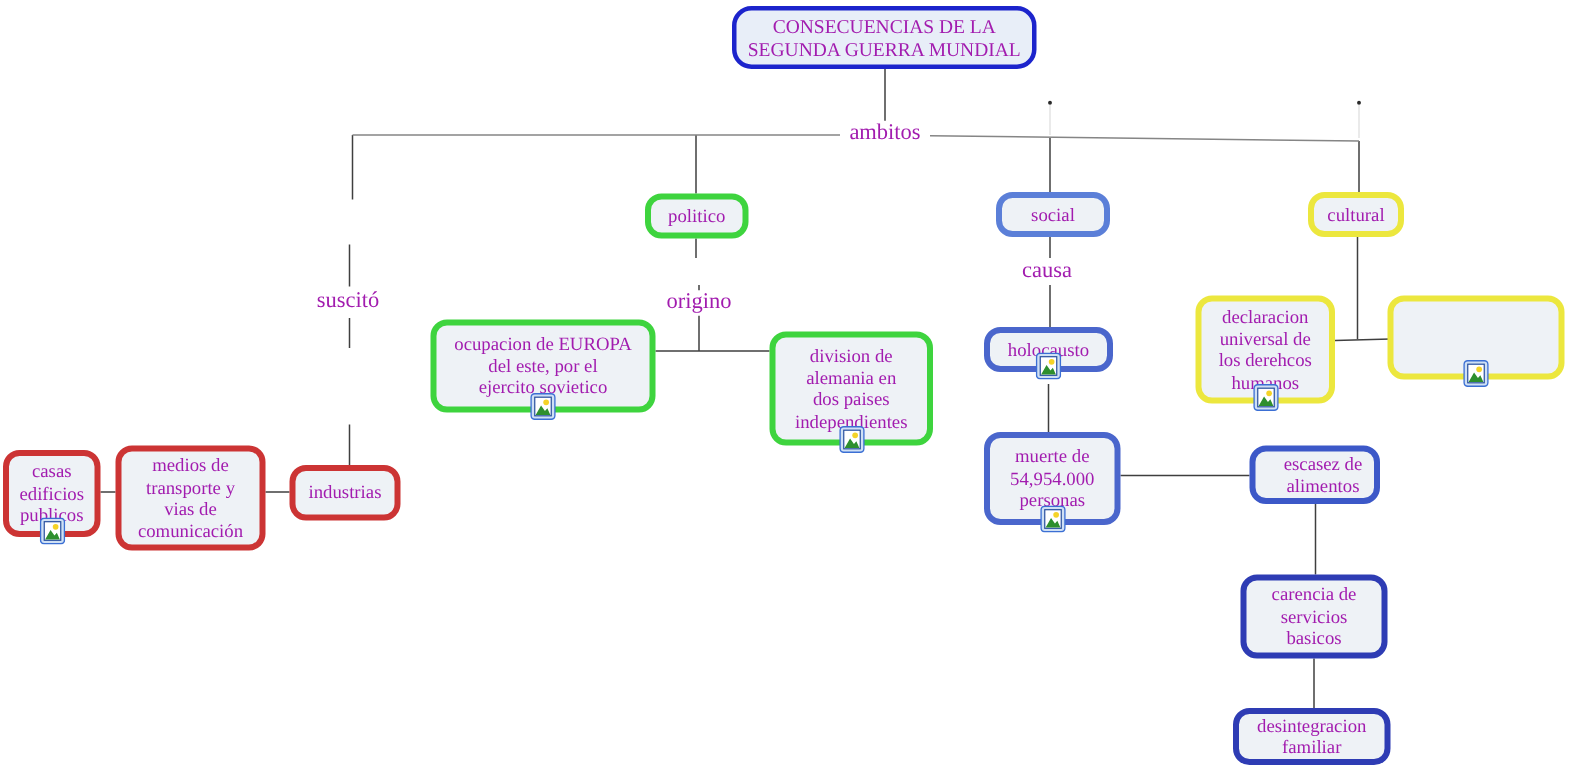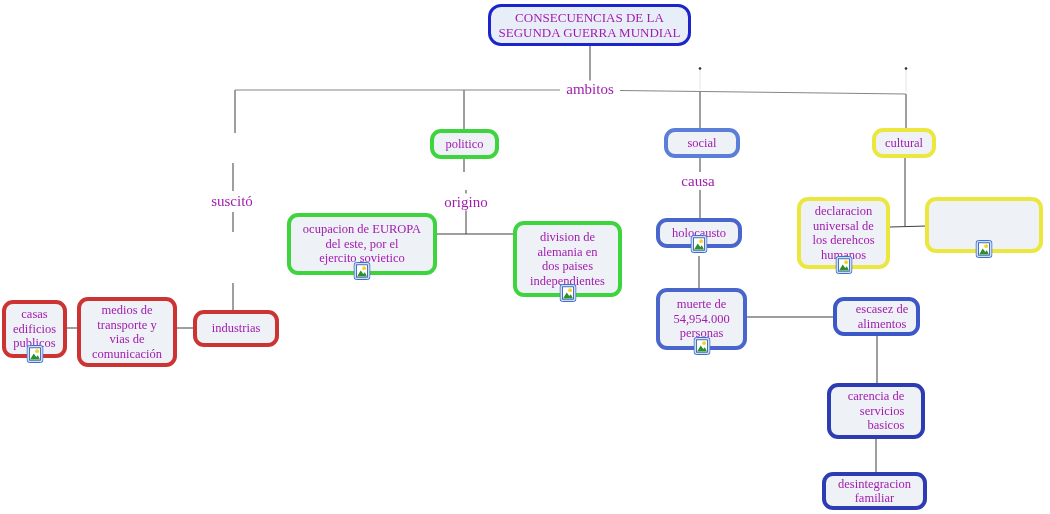--- a/index.html
+++ b/index.html
@@ -120,21 +120,21 @@
       <circle cx="10.6" cy="6.2" r="1.9" fill="#f5d327"></circle>
       <path d="M3.6 14.6 L7.2 8.4 L9.8 12 L11.4 10.2 L13.4 14.6 Z" fill="#2e8f2e"></path>
     </svg>
   </div>
 
   <div class="node" style="left: 77px; top: 297px; width: 100px; height: 70px; border-color: rgb(204, 52, 52);">medios de
 transporte y
 vias de
 comunicación</div>
 
-  <div class="node" style="left: 193px; top: 310px; width: 86px; height: 37px; border-color: rgb(204, 52, 52);">industrias</div>
+  <div class="node" style="left: 193px; top: 310px; width: 74px; height: 37px; border-color: rgb(204, 52, 52);">industrias</div>
 
   <div class="node" style="left: 287px; top: 213px; width: 150px; height: 62px; border-color: rgb(62, 212, 62);">
     <span>ocupacion de EUROPA
 del este, por el
 ejercito sovietico</span>
     <svg class="res-icon" viewBox="0 0 17 18">
       <rect x="0.5" y="0.5" width="16" height="17" rx="2.5" fill="#cfe0f4" stroke="#3b6fd4"></rect>
       <rect x="3" y="2.8" width="11" height="12.4" fill="#ffffff" stroke="#274f9e" stroke-width="0.8"></rect>
       <circle cx="10.6" cy="6.2" r="1.9" fill="#f5d327"></circle>
       <path d="M3.6 14.6 L7.2 8.4 L9.8 12 L11.4 10.2 L13.4 14.6 Z" fill="#2e8f2e"></path>
@@ -172,21 +172,21 @@
       <rect x="0.5" y="0.5" width="16" height="17" rx="2.5" fill="#cfe0f4" stroke="#3b6fd4"></rect>
       <rect x="3" y="2.8" width="11" height="12.4" fill="#ffffff" stroke="#274f9e" stroke-width="0.8"></rect>
       <circle cx="10.6" cy="6.2" r="1.9" fill="#f5d327"></circle>
       <path d="M3.6 14.6 L7.2 8.4 L9.8 12 L11.4 10.2 L13.4 14.6 Z" fill="#2e8f2e"></path>
     </svg>
   </div>
 
   <div class="node" style="left: 833px; top: 297px; width: 87px; height: 39px; border-color: rgb(60, 88, 200); padding-left: 11px;">escasez de
 alimentos</div>
 
-  <div class="node" style="left: 827px; top: 383px; width: 98px; height: 56px; border-color: rgb(46, 60, 180); text-align: right;">carencia de
+  <div class="node" style="left: 827px; top: 383px; width: 98px; height: 56px; border-color: rgb(46, 60, 180);">carencia de
 servicios
 basicos</div>
 
   <div class="node" style="left: 822px; top: 472px; width: 105px; height: 38px; border-color: rgb(46, 60, 180);">desintegracion
 familiar</div>
 
   <div class="node" style="left: 797px; top: 197px; width: 93px; height: 72px; border-color: rgb(236, 231, 62);">
     <span>declaracion
 universal de
 los derehcos

